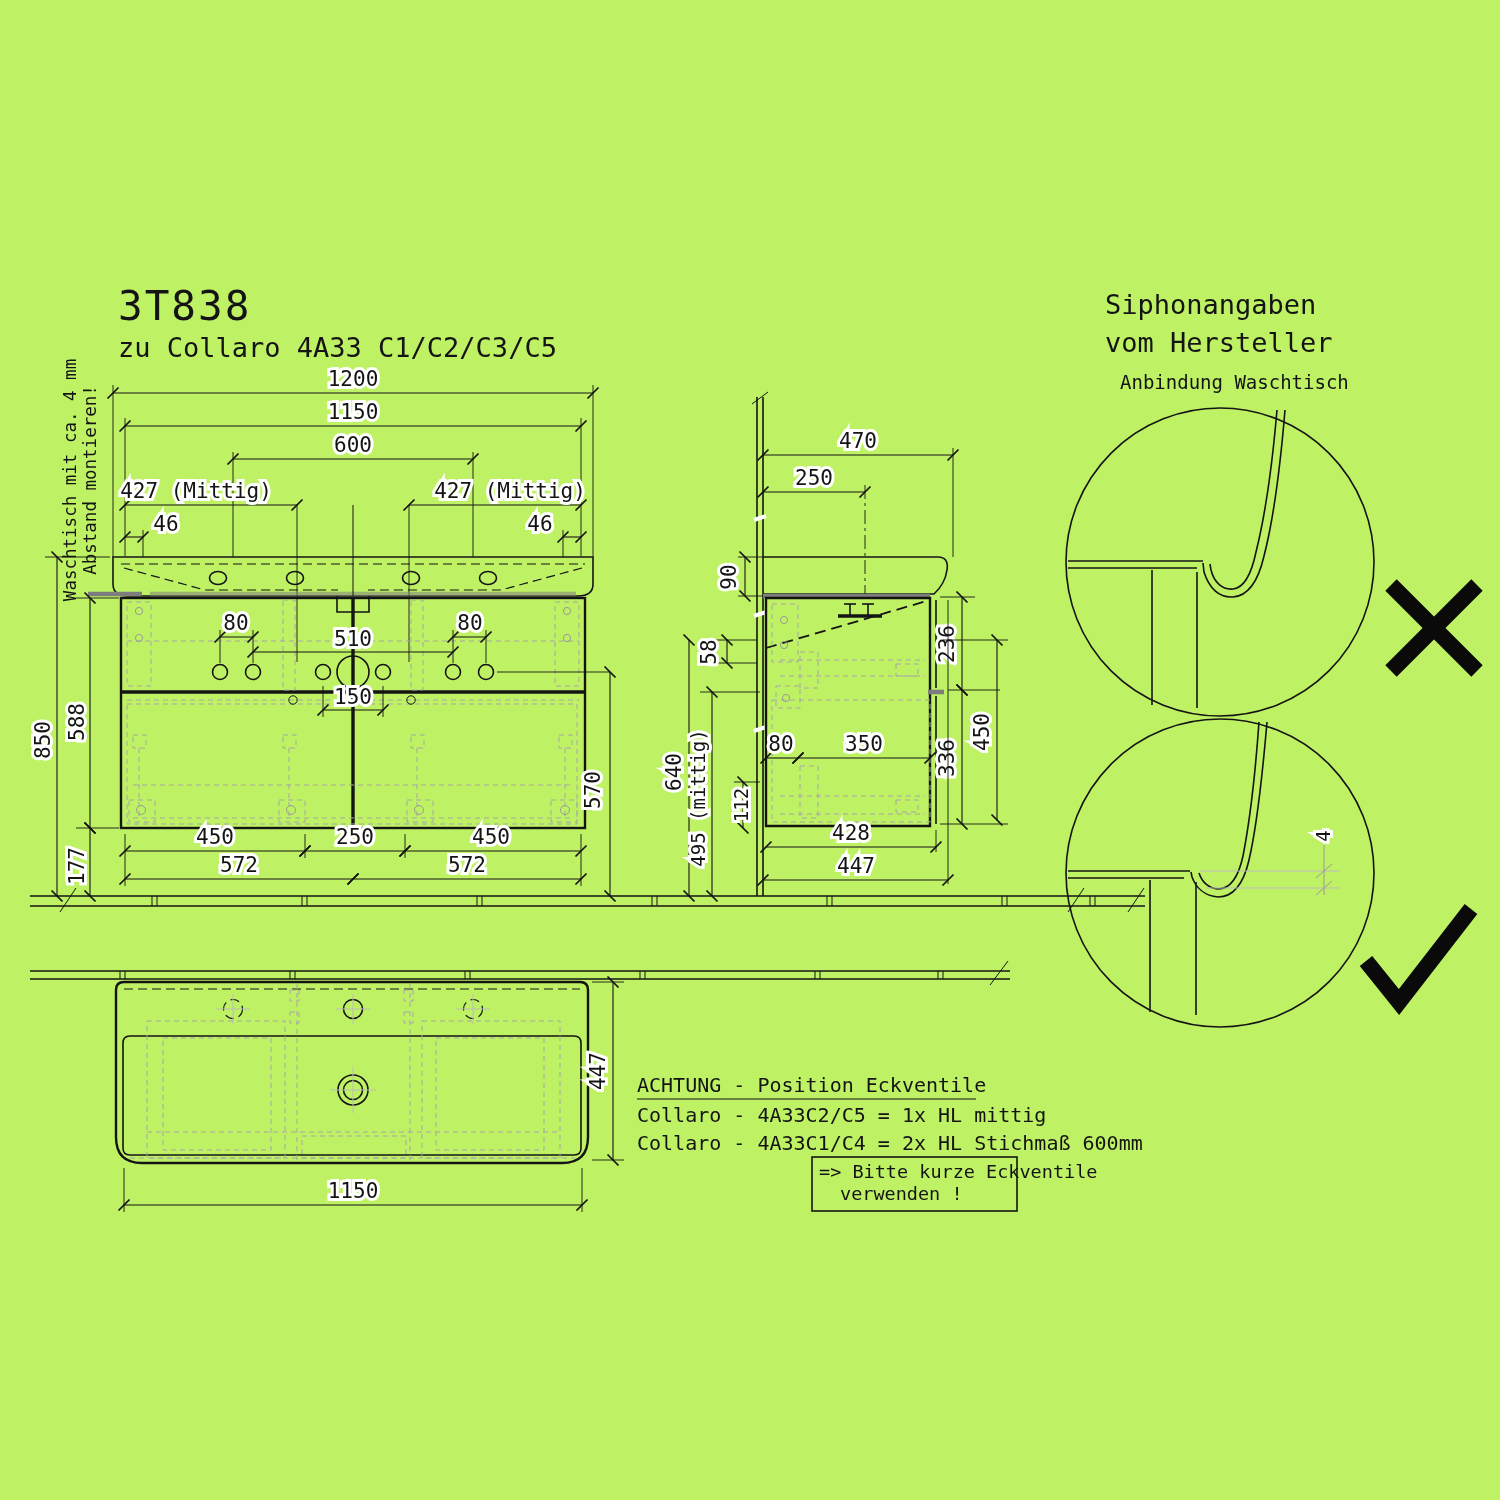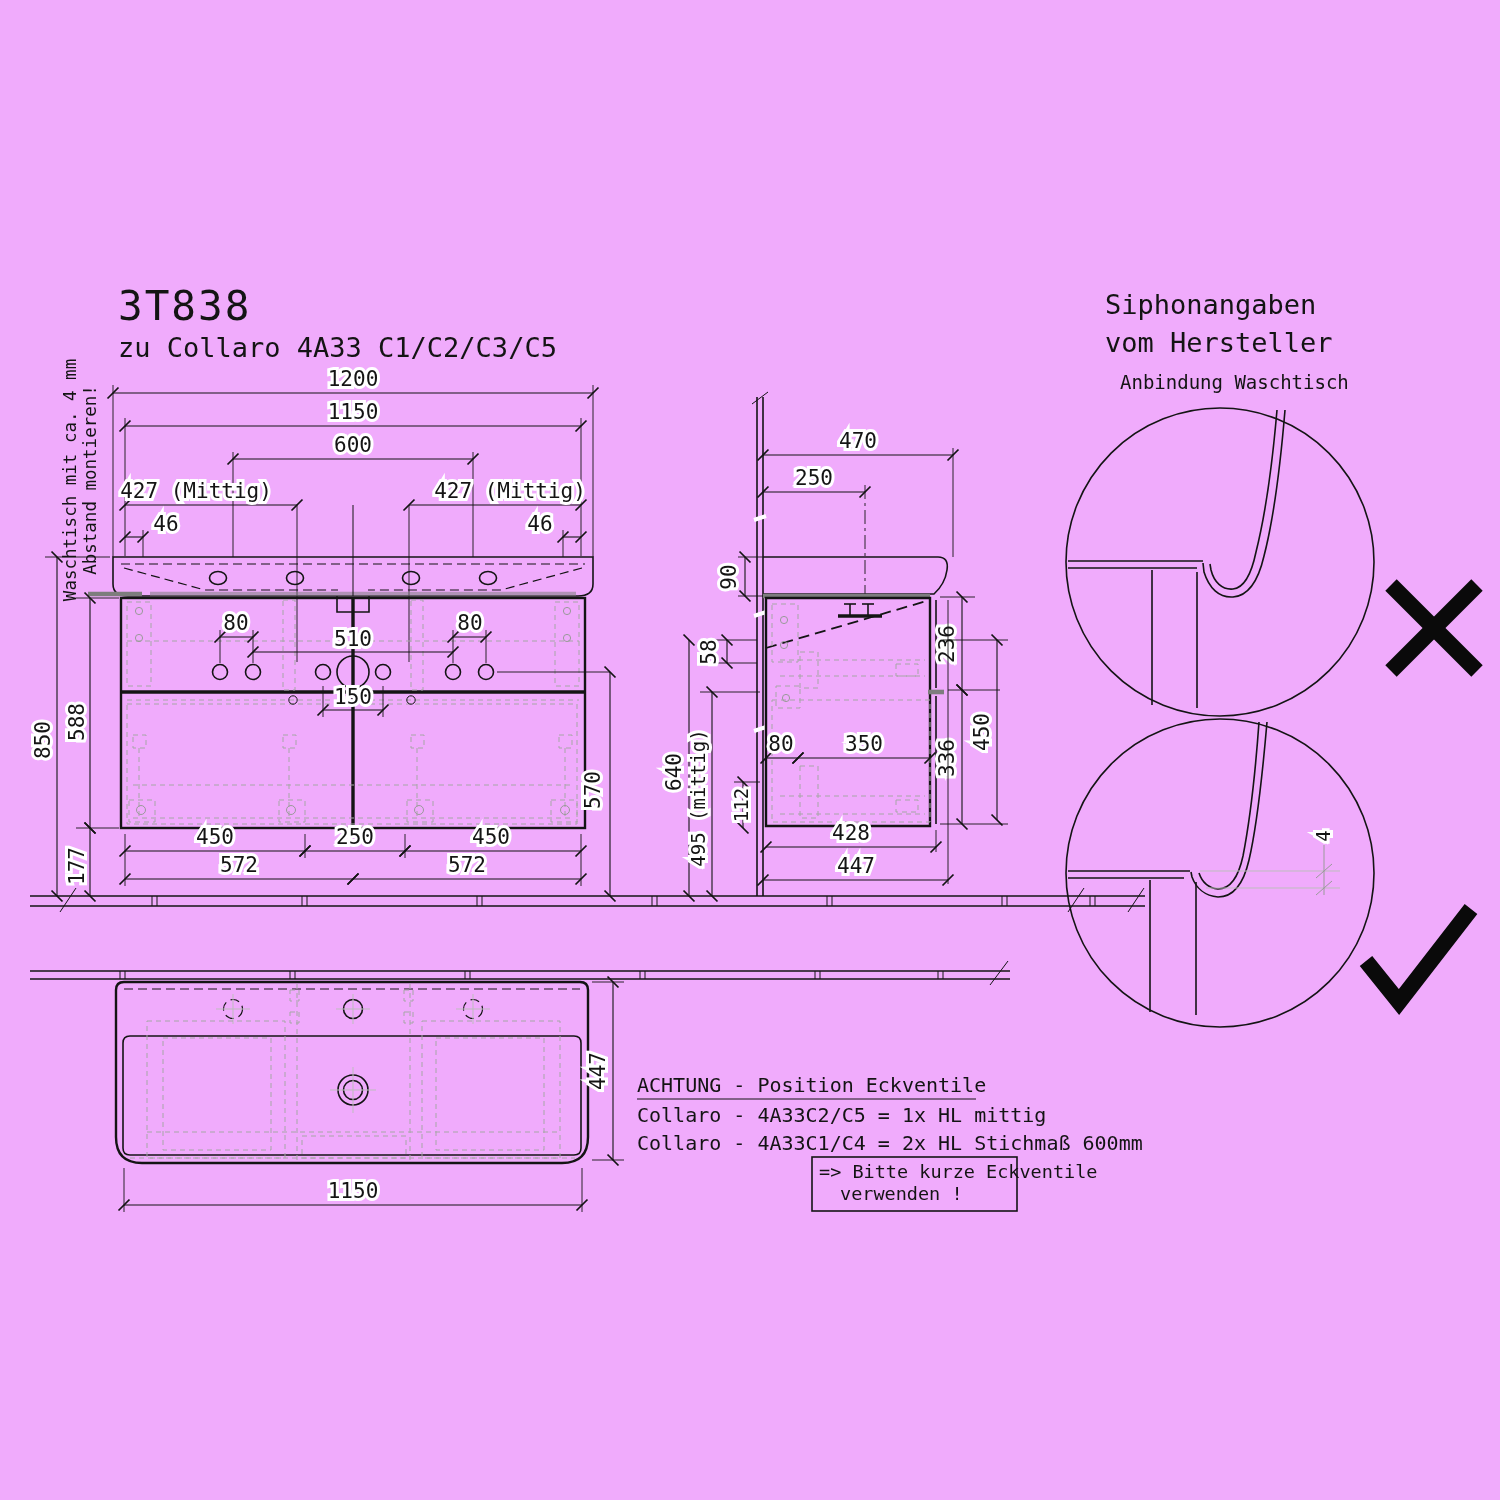--- a/index.html
+++ b/index.html
@@ -1,16 +1,16 @@
 <!DOCTYPE html>
 <html><head>
 <meta charset="utf-8">
 <style>
   html,body{margin:0;padding:0;background:#ffffff;}
-  .page{width:1500px;height:1500px;background:#f0abfc;position:relative;font-family:"DejaVu Sans Mono",monospace;}
+  .page{width:1500px;height:1500px;background:#bef264;position:relative;font-family:"DejaVu Sans Mono",monospace;}
   svg{display:block}
   .ln{stroke:#141414;stroke-width:1.6;fill:none;stroke-linecap:butt}
   .ln2{stroke:#141414;stroke-width:2.4;fill:none}
   .thin{stroke:#141414;stroke-width:1;fill:none}
   .thick{stroke:#141414;stroke-width:3.4;fill:none}
   .dim{stroke:#141414;stroke-width:1.1;fill:none;marker-start:url(#tick);marker-end:url(#tick)}
   .ext{stroke:#141414;stroke-width:.9;fill:none}
   .cl{stroke:#141414;stroke-width:.9;fill:none;stroke-dasharray:14 4 3 4}
   .dsh{stroke:#141414;stroke-width:1.2;fill:none;stroke-dasharray:9 5}
   .dshb{stroke:#141414;stroke-width:1.8;fill:none;stroke-dasharray:11 6}

